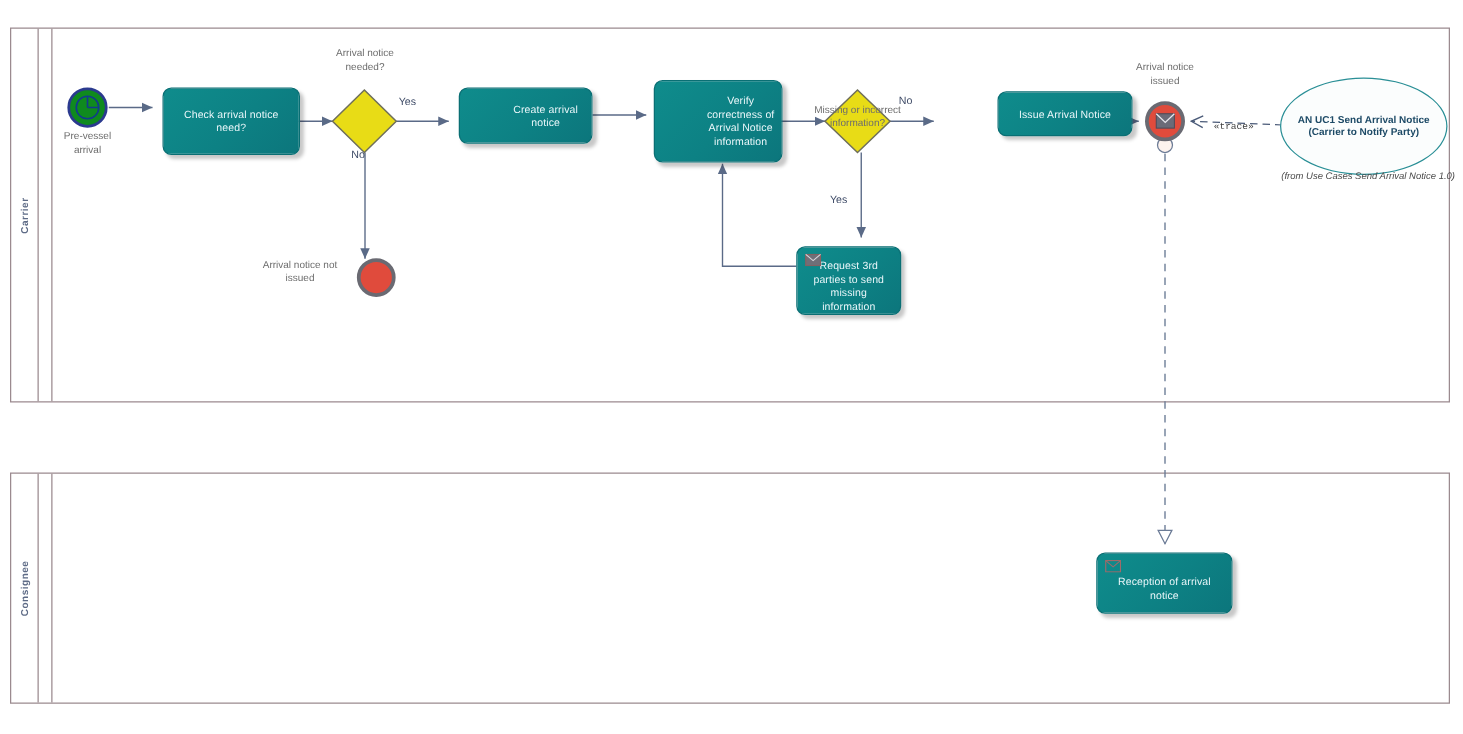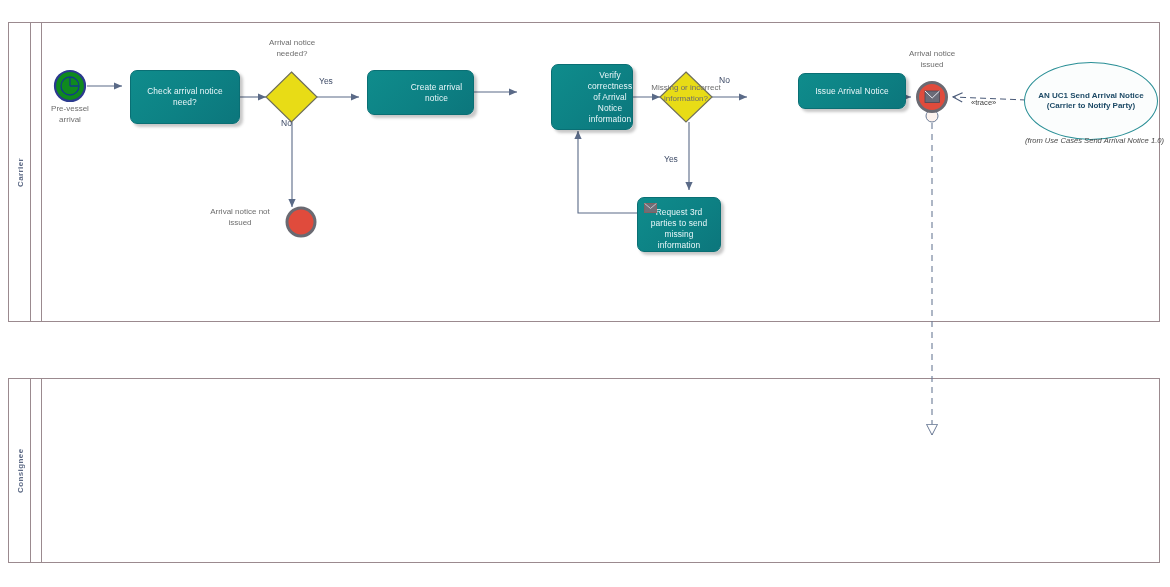--- a/index.html
+++ b/index.html
@@ -237,38 +237,45 @@
   </svg>
 
   <div class="task" style="left:130px; top:70px; width:110px; height:54px;">
     <span class="task-label">Check arrival notice need?</span>
   </div>
 
   <div class="task" style="left:367px; top:70px; width:107px; height:45px;padding-left:32px;">
     <span class="task-label">Create arrival notice</span>
   </div>
 
-  <div class="task" style="left:551px; top:64px; width:82px; height:66px;padding-left:36px;">
+  <div class="task" style="left:523px; top:64px; width:103px; height:66px;padding-left:36px;">
     <span class="task-label">Verify correctness of
 Arrival Notice information</span>
   </div>
 
   <div class="task" style="left:637px; top:197px; width:84px; height:55px;">
     <svg class="msg-icon" viewBox="0 0 14 11">
       <rect x="0.5" y="0.5" width="13" height="10" fill="#6f6f78" stroke="#8a5f5f" stroke-width="1"></rect>
       <path d="M0.5,0.5 L7,6 L13.5,0.5" fill="none" stroke="#d8d8de" stroke-width="0.9"></path>
     </svg>
     <span class="task-label" style="padding-top:9px;">Request 3rd parties to
 send missing information</span>
   </div>
 
   <div class="task" style="left:754px; top:73px; width:108px; height:36px;margin-left:44px;">
     <span class="task-label">Issue Arrival Notice</span>
   </div>
 
+  <div class="task" style="left:877px; top:442px; width:109px; height:49px;">
+    <svg class="msg-icon" viewBox="0 0 14 11">
+      <rect x="0.5" y="0.5" width="13" height="10" fill="none" stroke="#a06a6a" stroke-width="1"></rect>
+      <path d="M0.5,0.5 L7,6 L13.5,0.5" fill="none" stroke="#a06a6a" stroke-width="0.9"></path>
+    </svg>
+    <span class="task-label" style="padding-top:9px;">Reception of arrival notice</span>
+  </div>
 
   <div class="dlabel" style="left:30px; top:103px; width:80px;">Pre-vessel
 arrival</div>
 
   <div class="dlabel" style="left:185px; top:206px; width:110px;">Arrival notice not
 issued</div>
 
   <div class="dlabel" style="left:881px; top:48px; width:102px;">Arrival notice
 issued</div>
 
@@ -280,15 +287,15 @@
 
   <div class="flowlabel" style="left:319px; top:76px;">Yes</div>
   <div class="flowlabel" style="left:281px; top:118px;">No</div>
   <div class="flowlabel" style="left:719px; top:75px;">No</div>
   <div class="flowlabel" style="left:664px; top:154px;">Yes</div>
 
   <div class="usecase" style="left:1024px; top:62px; width:132px; height:76px;">
     <span class="usecase-text">AN UC1 Send Arrival Notice (Carrier to Notify Party)</span>
   </div>
   <div class="usecase-sub" style="left:1018px; top:136px; width:146px;">(from Use Cases Send Arrival Notice 1.0)</div>
-  <div class="trace-label" style="left:971px; top:98px;">«trace»</div>
+  <div class="trace-label" style="left:971px; top:98px;font-family:Liberation Mono, monospace;">«trace»</div>
 
 </div>
 
 </body></html>

